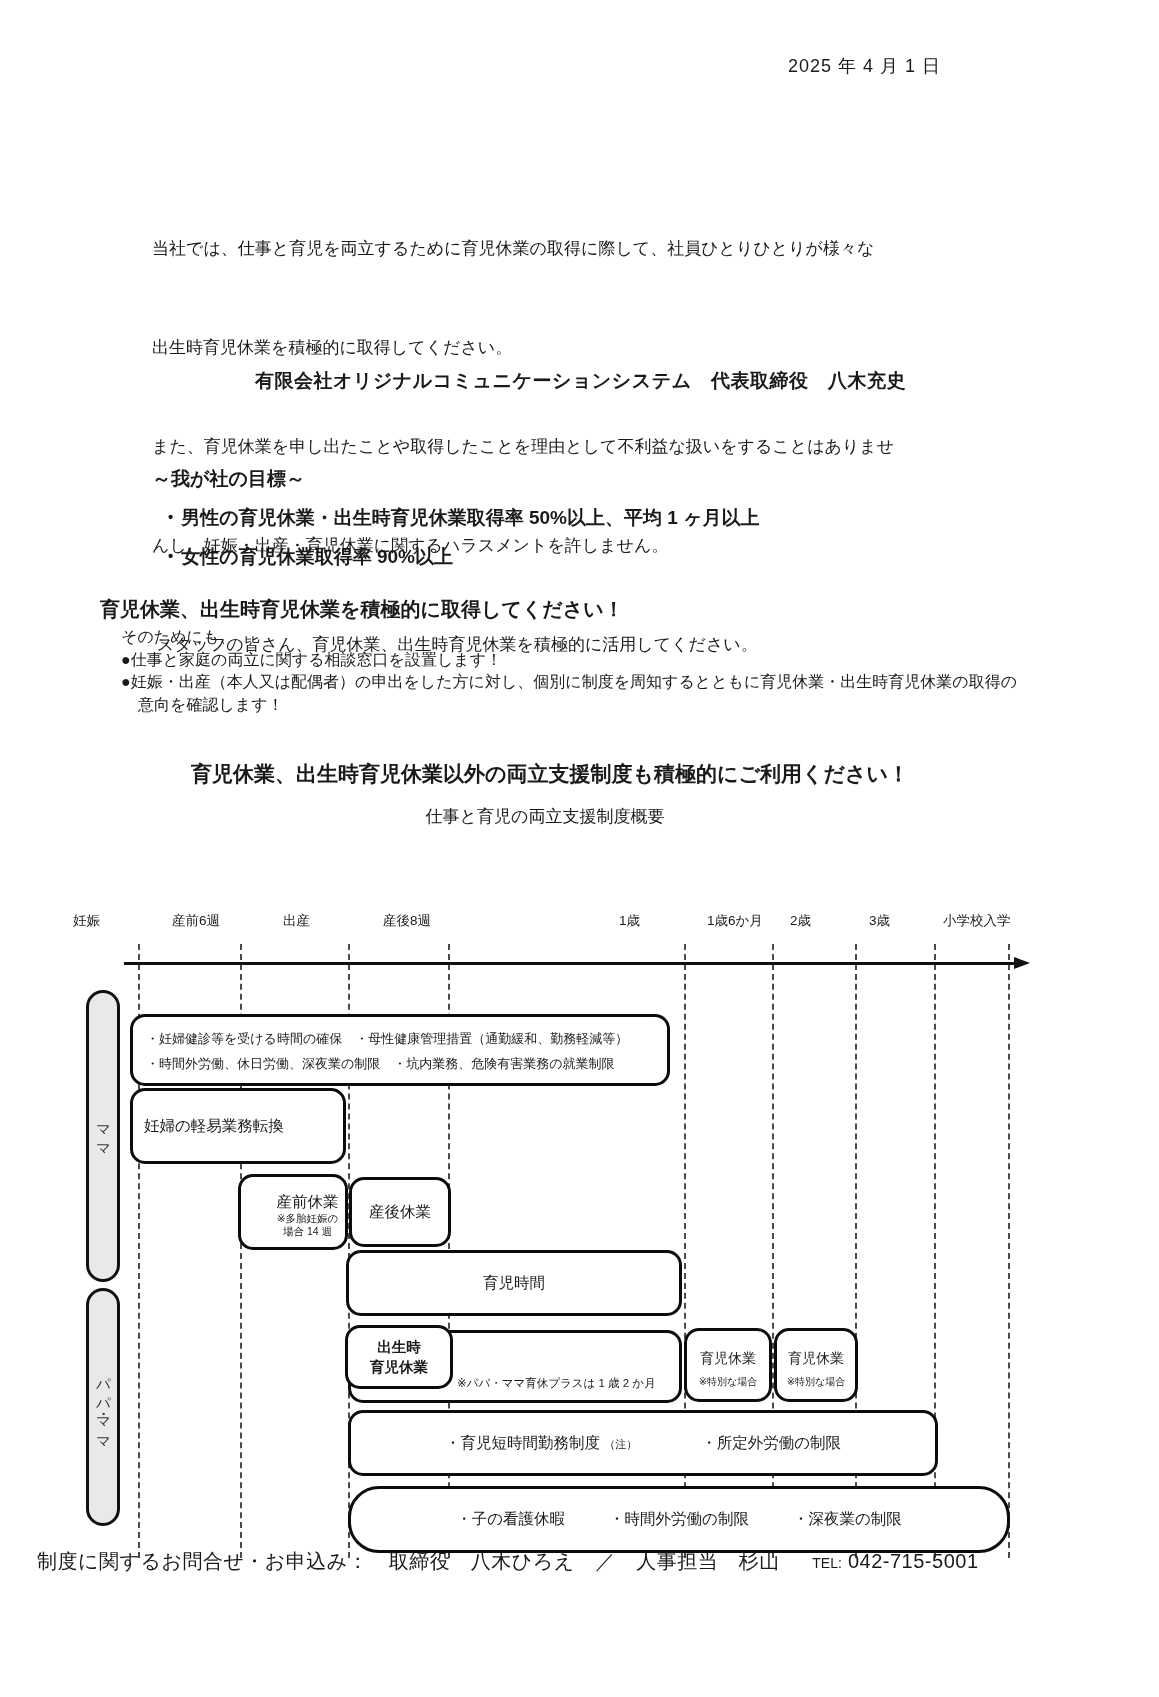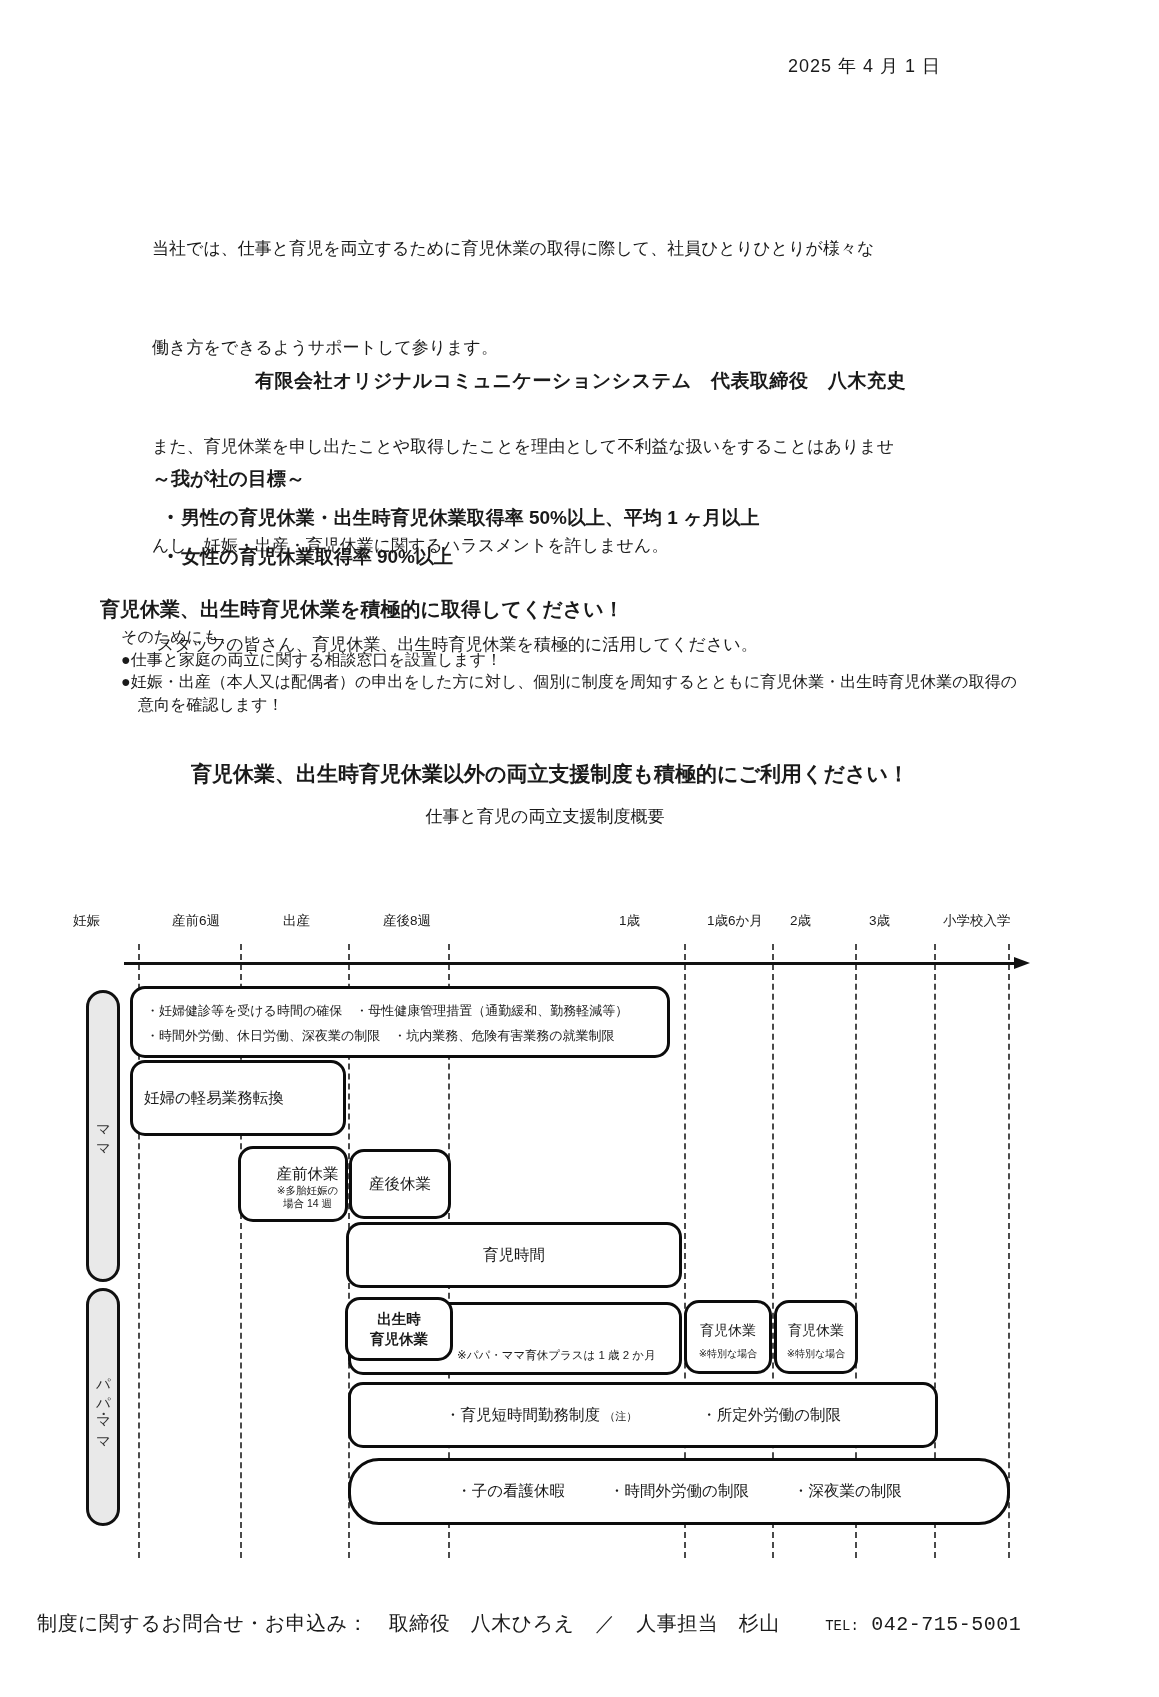--- a/index.html
+++ b/index.html
@@ -24,53 +24,53 @@
   
   .diagram{top:0;left:0;width:1159px;height:1697px;}
   .mlabel{position:absolute;top:912px;width:130px;text-align:left;font-size:13.5px;}
   .vline{position:absolute;top:944px;height:614px;width:0;border-left:2px dashed #4a4a4a;}
   .arrow-line{position:absolute;top:962px;left:124px;width:894px;height:2.5px;background:#111;}
   .arrow-head{position:absolute;top:956.5px;left:1014px;width:0;height:0;
     border-top:6.5px solid transparent;border-bottom:6.5px solid transparent;border-left:16px solid #111;}
   .pill{position:absolute;left:86px;width:34px;background:#e9e9e9;border:3px solid #111;
     border-radius:19px;display:flex;align-items:center;justify-content:center;box-sizing:border-box;}
   .pill span{writing-mode:vertical-rl;text-orientation:mixed;font-size:14.5px;letter-spacing:3px;color:#333;}
-  .dbox{position:absolute;background:#fff;border:3px solid #0c0c0c;border-radius:15px;box-sizing:border-box;}
+  .dbox{position:absolute;background:#fff;border:3px solid #0c0c0c;border-radius:15px;box-sizing:border-box;margin-top:28px;}
   .cc{display:flex;align-items:center;justify-content:center;text-align:center;}
   .box-a{left:130px;top:986px;width:540px;height:72px;font-size:13px;line-height:25px;padding:9px 0 0 13px;}
   .box-b{left:130px;top:1060px;width:216px;height:76px;font-size:15.5px;display:flex;align-items:center;padding-left:11px;}
   .box-c{left:238px;top:1146px;width:110px;height:76px;flex-direction:column;padding-top:6px;padding-left:29px;}
   .box-c .t{font-size:15.5px;line-height:20px;}
   .box-c .n{font-size:10.5px;line-height:13.5px;}
   .box-d{left:349px;top:1149px;width:102px;height:70px;font-size:15.5px;}
   .box-e{left:346px;top:1222px;width:336px;height:66px;font-size:15.5px;}
   .box-f-note{left:348px;top:1302px;width:334px;height:73px;display:flex;align-items:flex-end;
     padding:0 0 9px 106px;font-size:11.5px;}
   .box-f{left:345px;top:1297px;width:108px;height:64px;flex-direction:column;font-size:14.5px;line-height:20px;z-index:2;font-weight:bold;}
   .box-g{left:684px;top:1300px;width:88px;height:74px;flex-direction:column;padding-top:4px;}
   .box-h{left:774px;top:1300px;width:84px;height:74px;flex-direction:column;padding-top:4px;}
   .box-g .t,.box-h .t{font-size:14px;line-height:24px;}
   .box-g .n,.box-h .n{font-size:10px;margin-top:5px;}
   .box-i{left:348px;top:1382px;width:590px;height:66px;gap:64px;font-size:15.5px;}
   .box-i .sm{font-size:11px;}
   .box-j{left:348px;top:1458px;width:662px;height:67px;gap:44px;font-size:15.5px;border-radius:31px;}
 
-  .footer{top:1610px;left:37px;width:1090px;font-size:20px;letter-spacing:.5px;font-family:Liberation Mono, monospace;}
+  .footer{top:1548px;left:37px;width:1090px;font-size:20px;letter-spacing:.5px;}
   .footer .tel-lbl{font-size:14px;letter-spacing:0;}
 </style>
 </head>
 <body>
 
 <div class="page">
 
   <div class="abs date">2025 年 4 月 1 日</div>
 
   <div class="abs intro">
     <div>当社では、仕事と育児を両立するために育児休業の取得に際して、社員ひとりひとりが様々な</div>
-    <div>働き方をできるようサポートして参ります。</div>
+    <div>出生時育児休業を積極的に取得してください。</div>
     <div>また、育児休業を申し出たことや取得したことを理由として不利益な扱いをすることはありませ</div>
     <div>んし、妊娠・出産・育児休業に関するハラスメントを許しません。</div>
     <div> スタッフの皆さん、育児休業、出生時育児休業を積極的に活用してください。</div>
   </div>
 
   <div class="abs signature">有限会社オリジナルコミュニケーションシステム　代表取締役　八木充史</div>
 
   <div class="abs goals">
     <div>～我が社の目標～</div>
     <div class="item"><span class="blt">•</span><span>男性の育児休業・出生時育児休業取得率 50%以上、平均 1 ヶ月以上</span></div>

